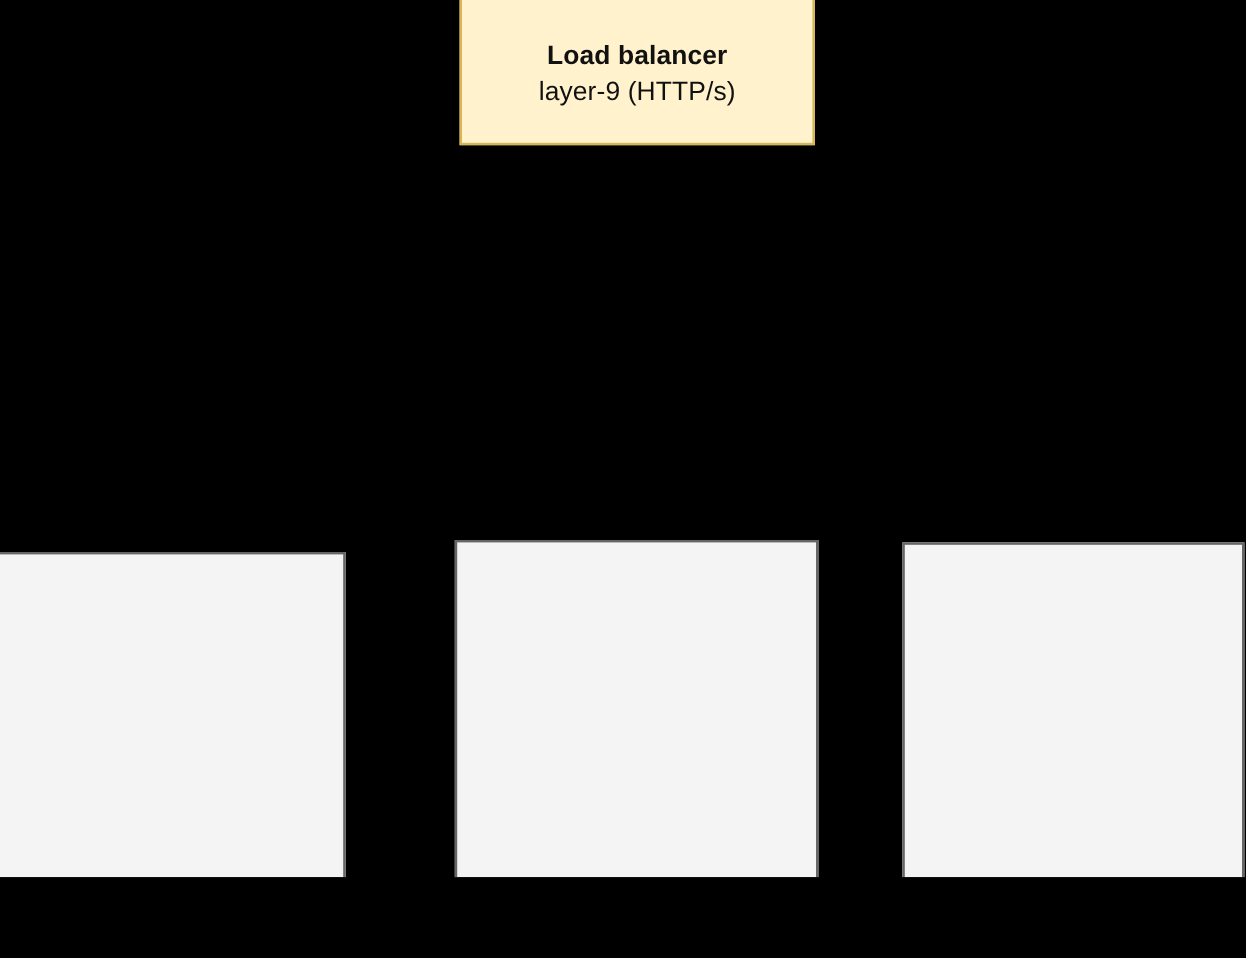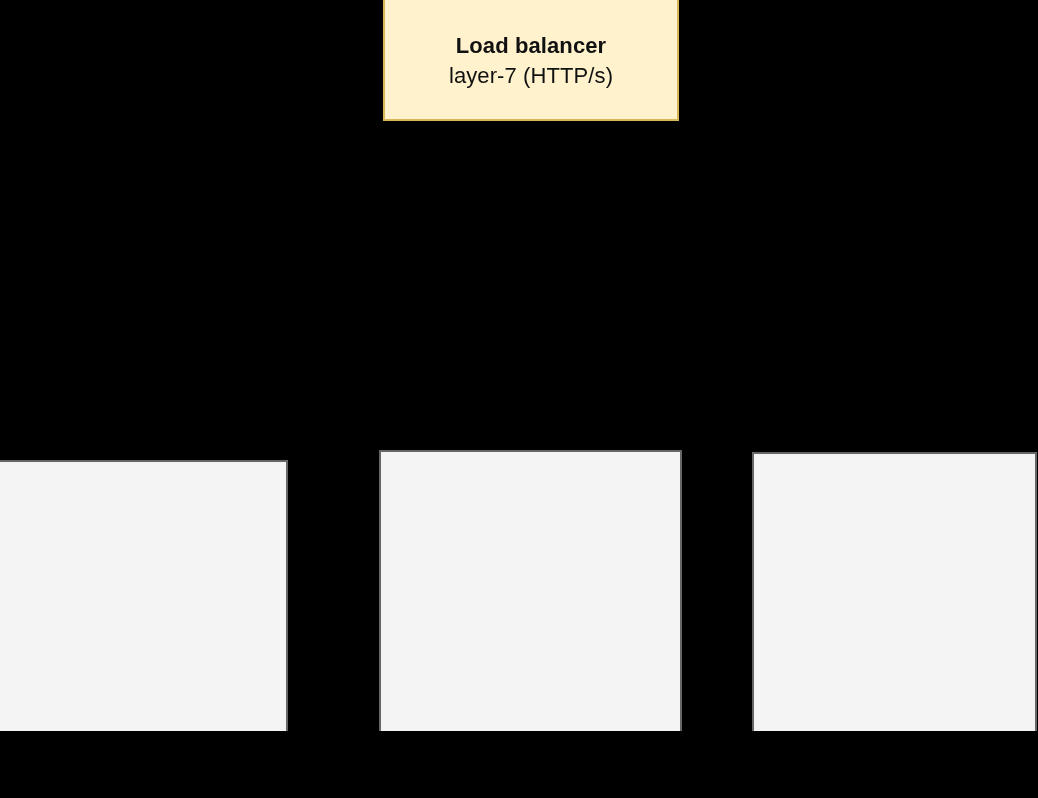--- a/index.html
+++ b/index.html
@@ -80,21 +80,21 @@
     height: 340px;
   }
 </style>
 </head>
 <body>
 
 <div id="canvas">
 
   <div class="node node--lb">
     <div class="line is-strong">Load balancer</div>
-    <div class="line">layer-7 (HTTP/s)</div>
+    <div class="line">layer-9 (HTTP/s)</div>
   </div>
 
   <div class="node node--cp node--cp-1">
     
   </div>
 
   <div class="node node--cp node--cp-2">
     
   </div>
 

